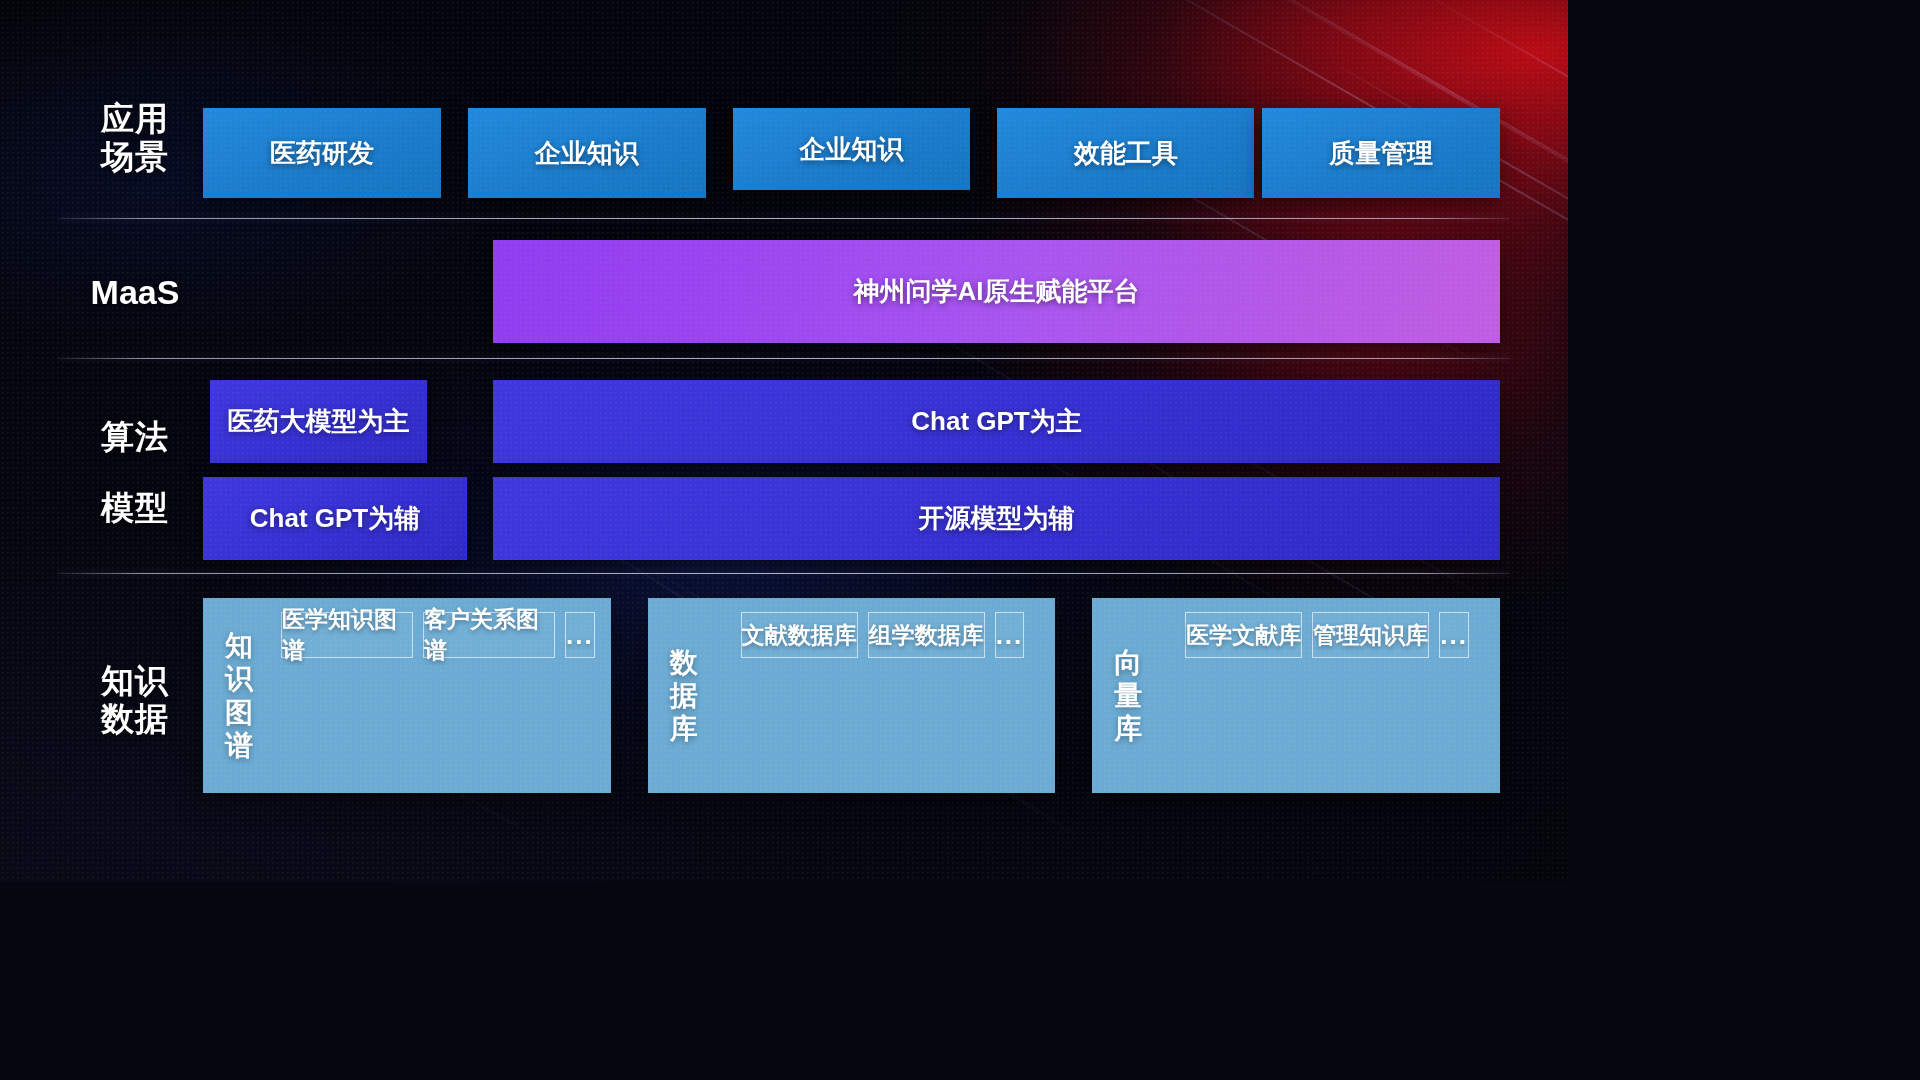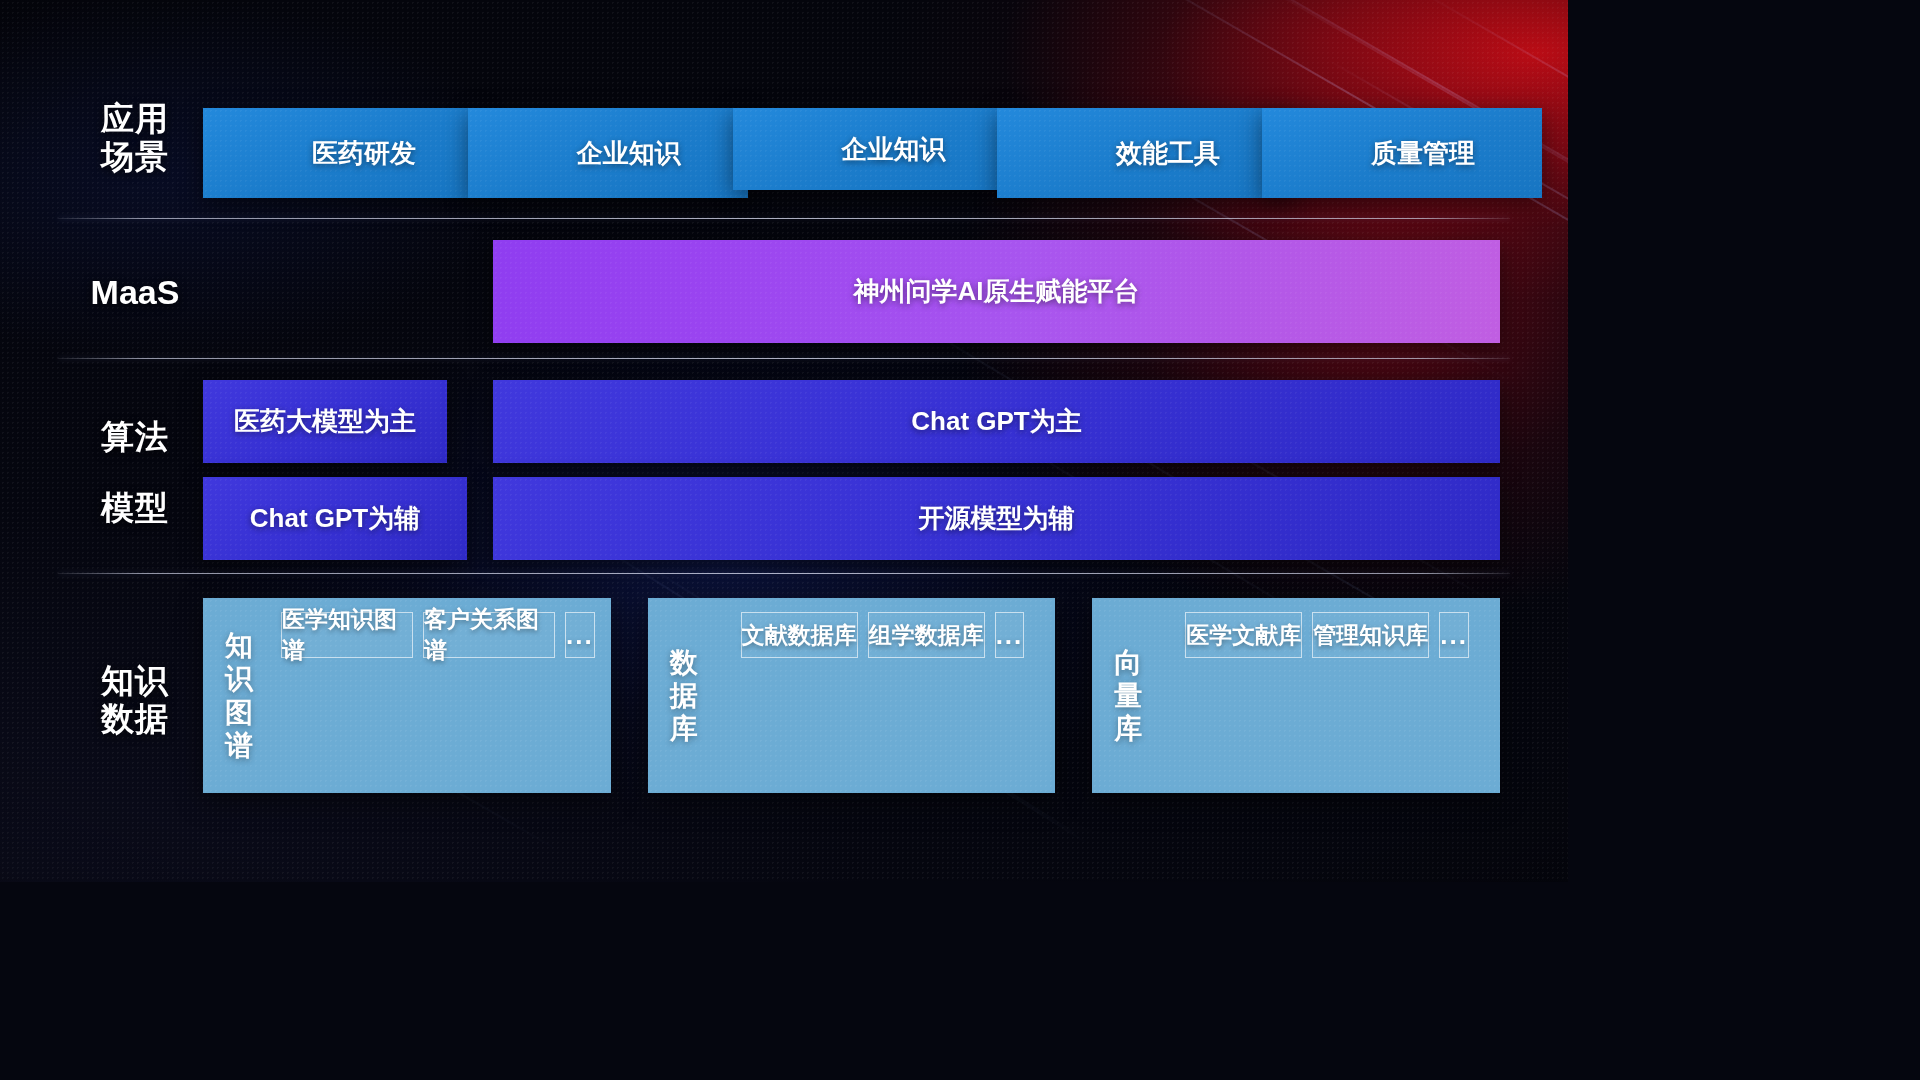--- a/index.html
+++ b/index.html
@@ -59,21 +59,21 @@
   .card{position:absolute;display:flex;align-items:center;justify-content:center;
     color:#fff;font-weight:700;text-align:center;
     box-shadow:0 6px 22px rgba(0,0,0,.45);}
   .card .t{position:relative;z-index:2;
     text-shadow:0 2px 6px rgba(0,0,0,.45);}
   .card::after{content:"";position:absolute;inset:0;pointer-events:none;
     background-image:radial-gradient(rgba(255,255,255,.16) 1px, rgba(0,0,0,0) 1px);
     background-size:5px 5px;opacity:.30;}
 
   .app-card{background:linear-gradient(160deg,#2389dc 0%,#1b7ccb 55%,#1775c2 100%);
-    font-size:26px;padding-left:42px;}
+    font-size:26px;}
   .maas-left{background:linear-gradient(150deg,#58399b 0%,#4c3188 60%,#452c7c 100%);
     font-size:26px;}
   .maas-right{background:linear-gradient(100deg,#8f3df0 0%,#9a44f0 22%,#a855ef 52%,#b257e8 74%,#c05ee2 100%);
     font-size:26px;}
   .alg-card{background:linear-gradient(150deg,#4038dd 0%,#3630d2 55%,#2f2ac6 100%);
     font-size:26px;}
 
   
   .kpanel{position:absolute;background:#6cacd4;display:flex;align-items:stretch;
     box-shadow:0 8px 26px rgba(0,0,0,.45);}
@@ -146,21 +146,21 @@
         <span>MaaS</span>
       </div>
       <div class="card maas-right" style="left: 493px; top: 240px; width: 1007px; height: 103px;">
         <span class="t">神州问学AI原生赋能平台</span>
       </div>
       <div class="divider" style="top: 358px;"></div>
       <div class="rowlabel cn" style="top: 390px; height: 165px; display: flex; flex-direction: column; align-items: center; justify-content: center; gap: 32px;">
         <span>算法</span>
         <span>模型</span>
       </div>
-      <div class="card alg-card" style="left: 203px; top: 380px; width: 244px; height: 83px;">
+      <div class="card alg-card" style="left: 210px; top: 380px; width: 217px; height: 83px;">
         <span class="t">医药大模型为主</span>
       </div>
       <div class="card alg-card" style="left: 493px; top: 380px; width: 1007px; height: 83px;">
         <span class="t">Chat GPT为主</span>
       </div>
       <div class="card alg-card" style="left: 203px; top: 477px; width: 264px; height: 83px;">
         <span class="t">Chat GPT为辅</span>
       </div>
       <div class="card alg-card" style="left: 493px; top: 477px; width: 1007px; height: 83px;">
         <span class="t">开源模型为辅</span>

